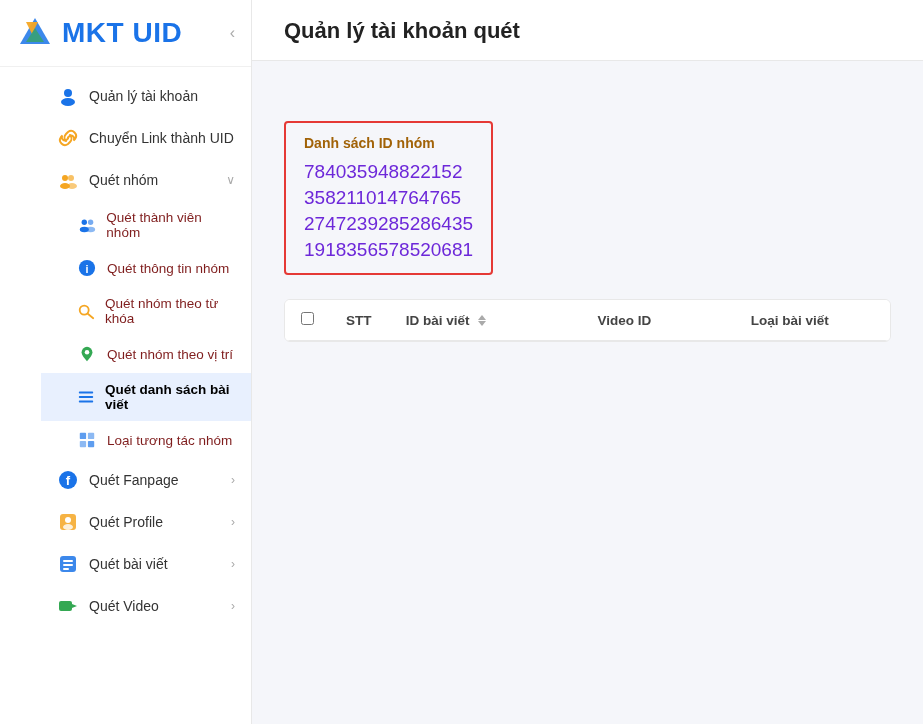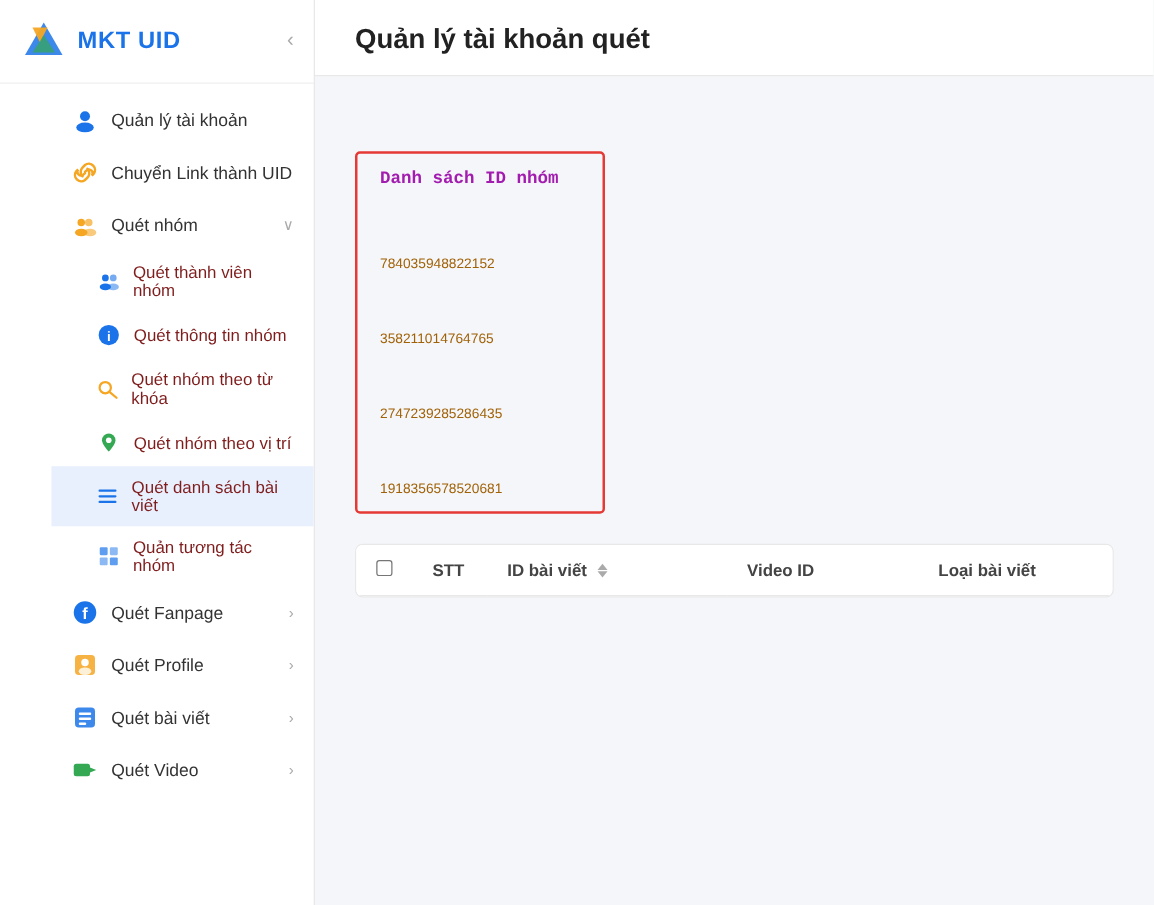--- a/index.html
+++ b/index.html
@@ -25,21 +25,21 @@
     .logo-area {
       display: flex;
       align-items: center;
       gap: 8px;
     }
     .logo-icon {
       width: 38px;
       height: 38px;
     }
     .logo-text {
-      font-size: 19px;
+      font-size: 28px;
       font-weight: 700;
       color: #1a73e8;
       letter-spacing: 0.5px;
     }
     .sidebar-collapse {
       color: #aaa;
       font-size: 16px;
       cursor: pointer;
     }
 
@@ -76,22 +76,22 @@
       align-items: center;
       padding: 9px 16px 9px 36px;
       cursor: pointer;
       gap: 10px;
       font-size: 13.5px;
       color: #7f1d1d;
       transition: background 0.15s;
     }
     .nav-sub-item.active {
       background: #e8f0fe;
-      color: #7f1d1d;
-      font-weight: 400;
+      color: #000000;
+      font-weight: 700;
     }
     .nav-sub-icon {
       width: 20px;
       height: 20px;
       display: flex;
       align-items: center;
       justify-content: center;
     }
 
     
@@ -124,33 +124,31 @@
       border: 2px solid #e53935;
       border-radius: 4px;
       padding: 12px 18px;
       display: inline-block;
       min-width: 200px;
       margin-bottom: 24px;
     }
     .group-id-box-title {
       font-size: 14px;
       font-weight: 700;
-      color: #a21caf;
+      color: #a16207;
       margin-bottom: 10px;
-      font-family: Liberation Mono, monospace;
     }
     .group-id-list {
       display: flex;
       flex-direction: column;
       gap: 4px;
     }
     .group-id-item {
-      font-size: 11px;
-      color: #a16207;
-      margin-top: 44px;
+      font-size: 19px;
+      color: #6d28d9;
     }
 
     
     .table-wrapper {
       background: #fff;
       border: 1px solid #e8e8e8;
       border-radius: 6px;
       overflow: hidden;
     }
     .data-table {
@@ -311,21 +309,21 @@
 
     <div class="nav-sub-item">
       <span class="nav-sub-icon">
         <svg width="18" height="18" viewBox="0 0 20 20">
             <rect x="2" y="2" width="7" height="7" rx="1" fill="#1a73e8" opacity="0.7"></rect>
             <rect x="11" y="2" width="7" height="7" rx="1" fill="#1a73e8" opacity="0.5"></rect>
             <rect x="2" y="11" width="7" height="7" rx="1" fill="#1a73e8" opacity="0.5"></rect>
             <rect x="11" y="11" width="7" height="7" rx="1" fill="#1a73e8" opacity="0.7"></rect>
           </svg>
       </span>
-      <span>Quản tương tác nhóm</span>
+      <span>Loại tương tác nhóm</span>
     </div>
 
     <div class="nav-item">
       <span class="nav-icon">
         <svg width="20" height="20" viewBox="0 0 20 20">
             <circle cx="10" cy="10" r="9" fill="#1a73e8"></circle>
             <text x="10" y="15" text-anchor="middle" fill="white" font-size="13" font-weight="bold">f</text>
           </svg>
       </span>
       <span class="nav-label">Quét Fanpage</span>

